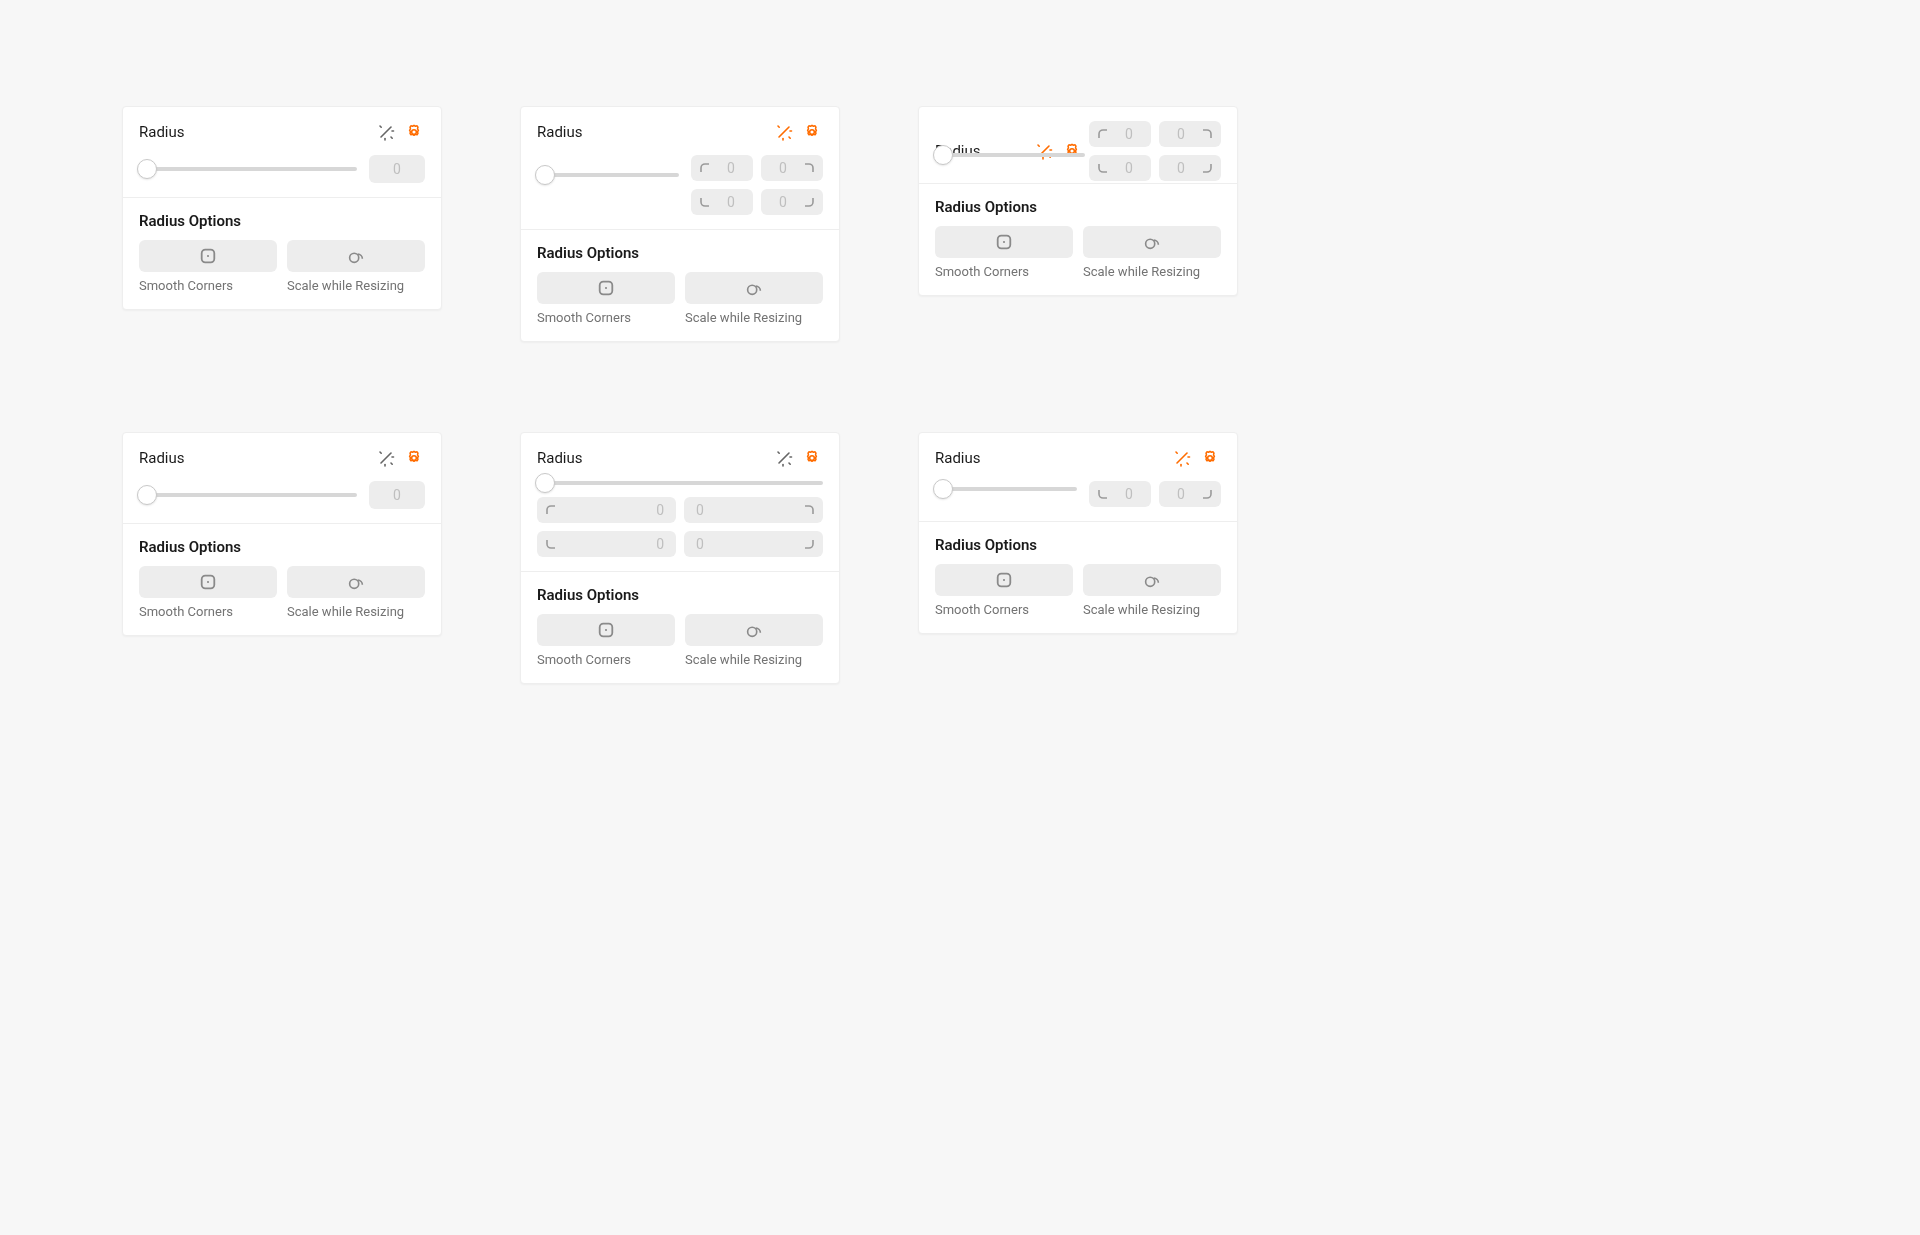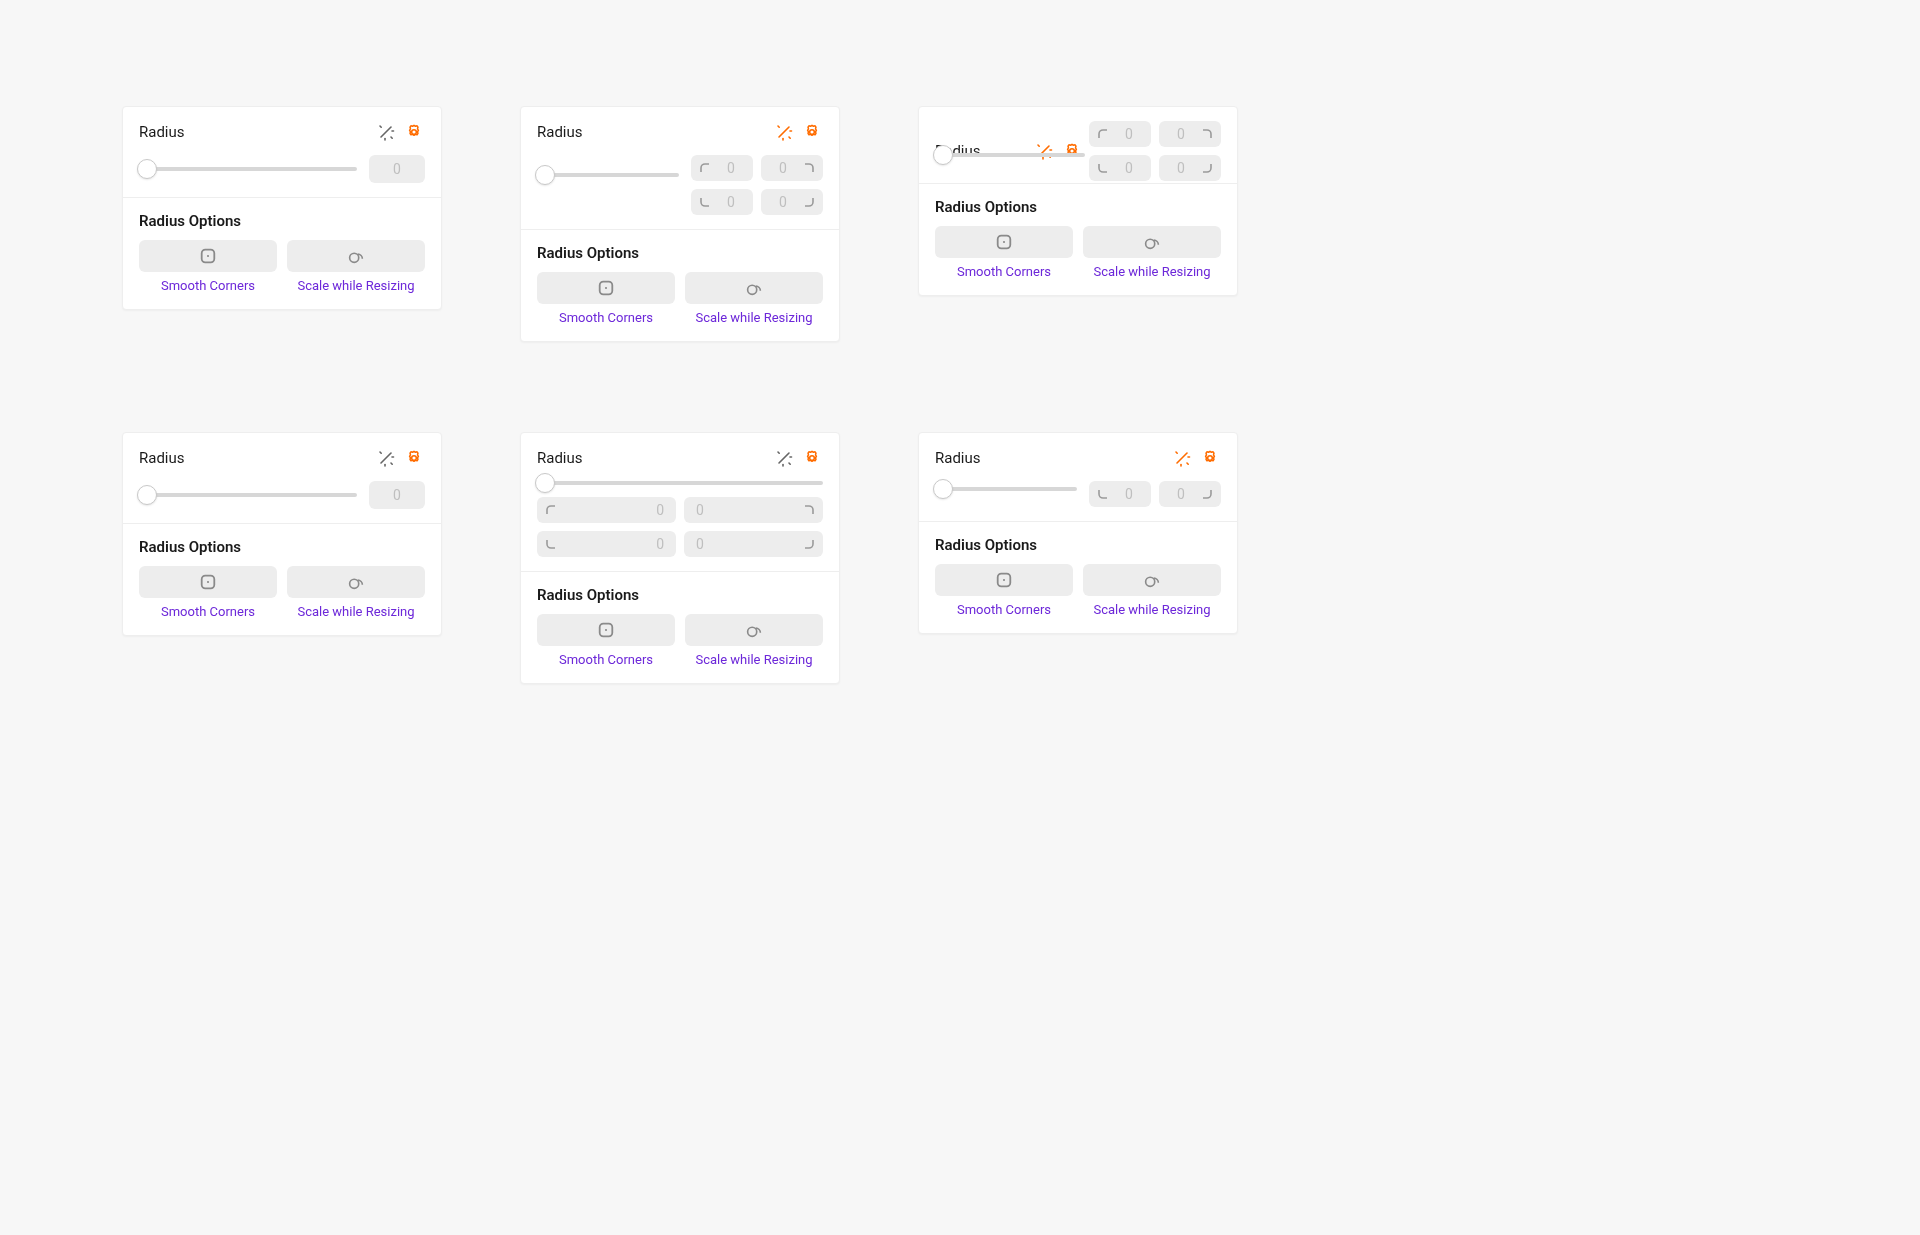--- a/index.html
+++ b/index.html
@@ -89,21 +89,21 @@
 
 .divider { height:1px; background:#eee; margin:14px -16px; }
 
 .section-title { font-weight:600; font-size:15px; margin: 0 0 10px 0; }
 
 .option-row { display:flex; gap:10px; }
 .option-card {
   flex:1; background:#ededed; border-radius:6px;
   height:32px; display:flex; align-items:center; justify-content:center;
 }
-.option-label { text-align:center; font-size:13px; color:#6d28d9; margin-top:6px; flex:1; }
+.option-label { font-size:13px; color:#737373; margin-top:6px; flex:1; }
 .option-labels { display:flex; gap:10px; }
 
 .rr-icon { width:18px; height:18px; }
 .rr-icon rect { fill:none; stroke:#8a8a8a; stroke-width:2; }
 .rr-icon .dot { fill:#8a8a8a; }
 
 .scale-icon { width:20px; height:20px; }
 .scale-icon path, .scale-icon circle { fill:none; stroke:#8a8a8a; stroke-width:1.8; }
 
 .top-row { display:flex; align-items:flex-start; gap:12px; }

